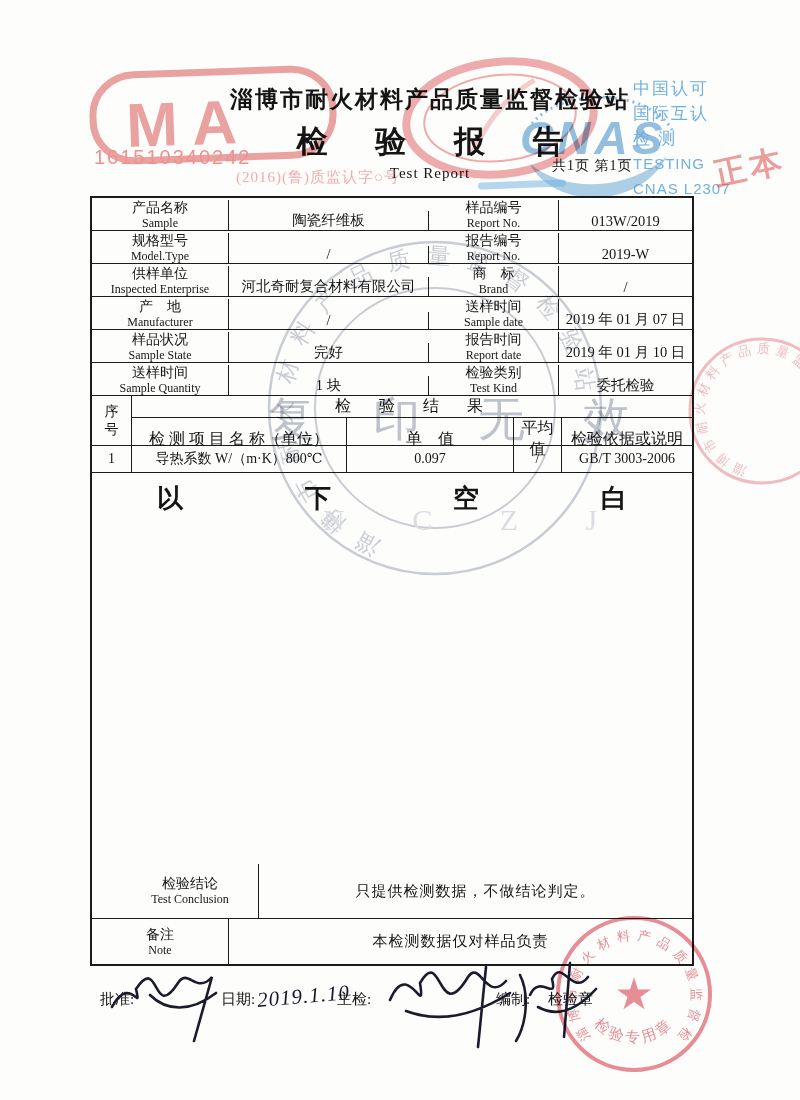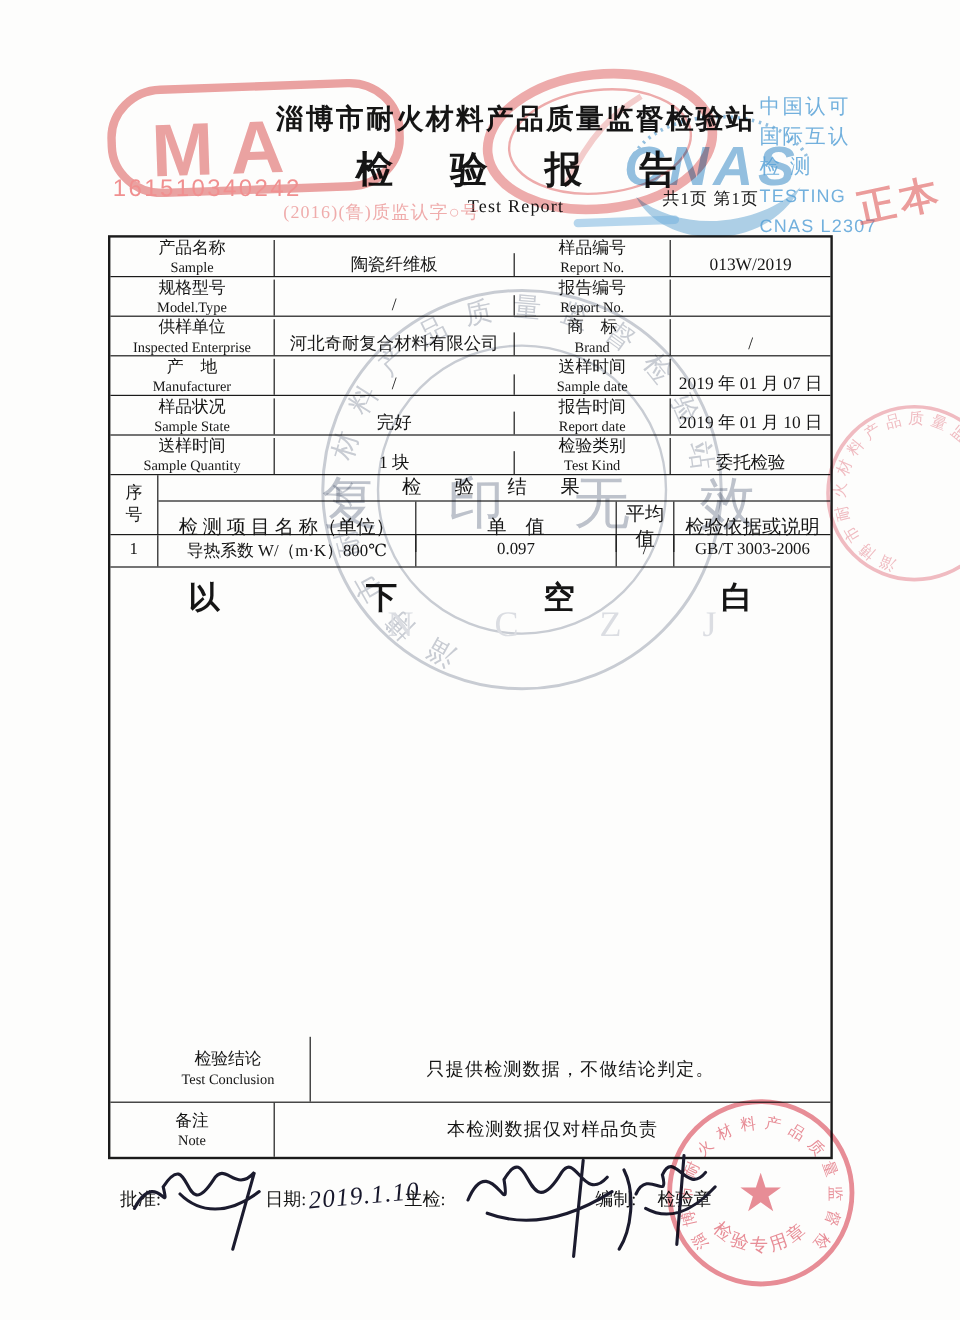--- a/index.html
+++ b/index.html
@@ -129,20 +129,23 @@
       <div class="c w1">
           <span class="lab-cn">规格型号</span>
           <span class="lab-en">Model.Type</span>
         </div>
       <div class="c w2">
           <span class="val">/</span>
         </div>
       <div class="c w3">
           <span class="lab-cn">报告编号</span>
           <span class="lab-en">Report No.</span>
+        </div>
+      <div class="c w4 last">
+          <span class="val">2019-W</span>
         </div>
     </div>
     <div class="row irow">
       <div class="c w1">
           <span class="lab-cn">供样单位</span>
           <span class="lab-en">Inspected Enterprise</span>
         </div>
       <div class="c w2">
           <span class="val">河北奇耐复合材料有限公司</span>
         </div>

